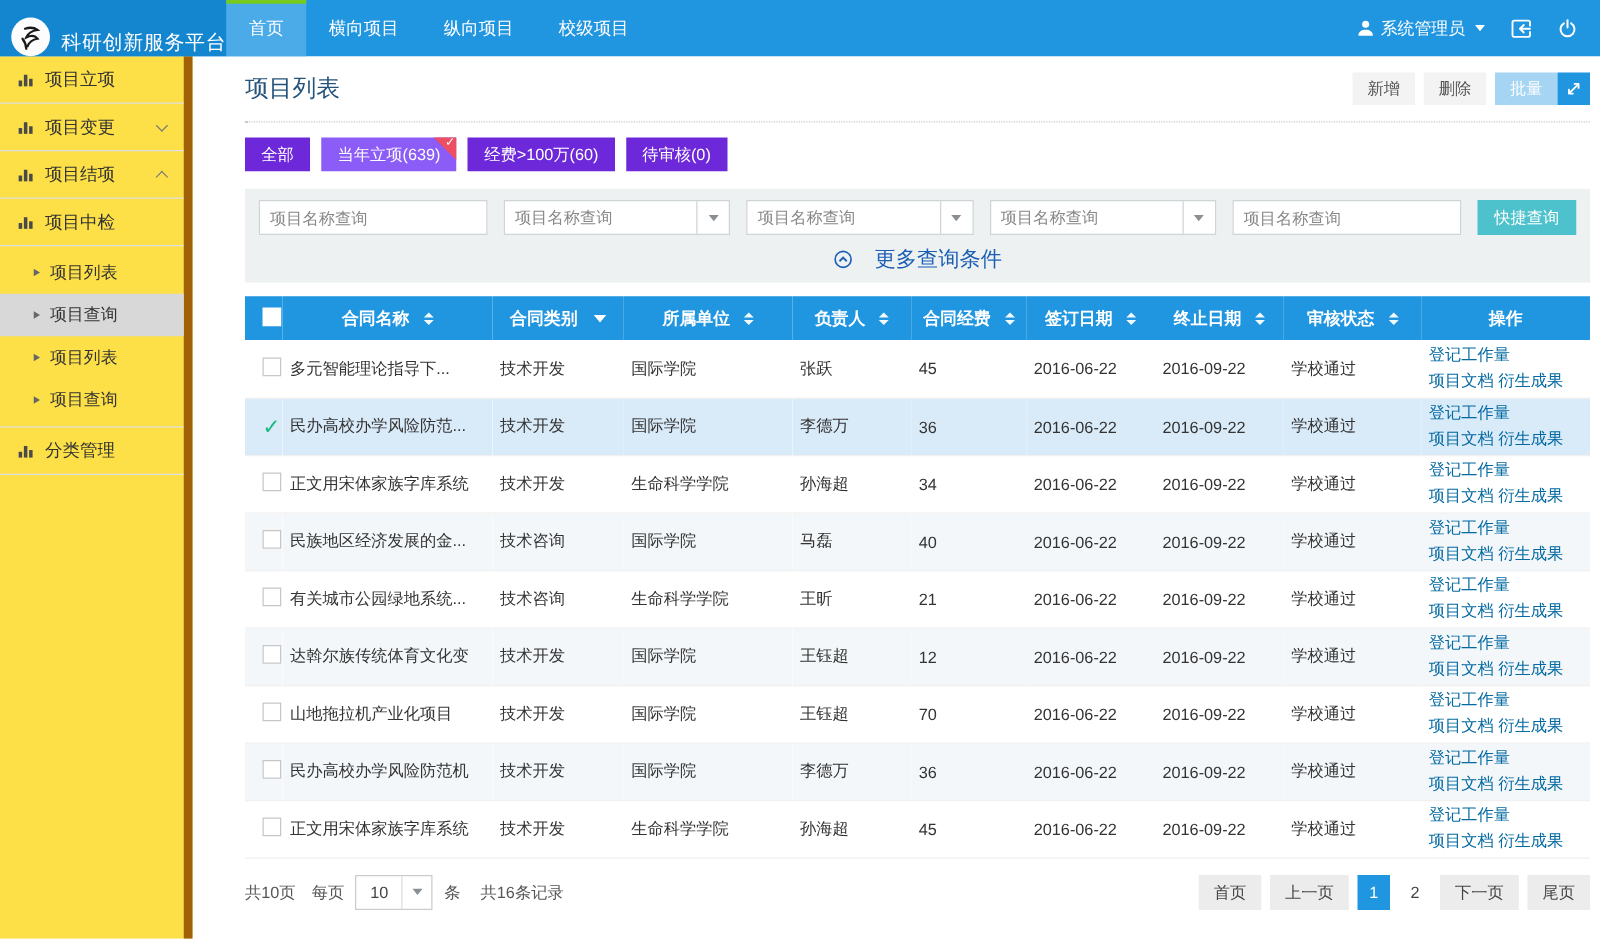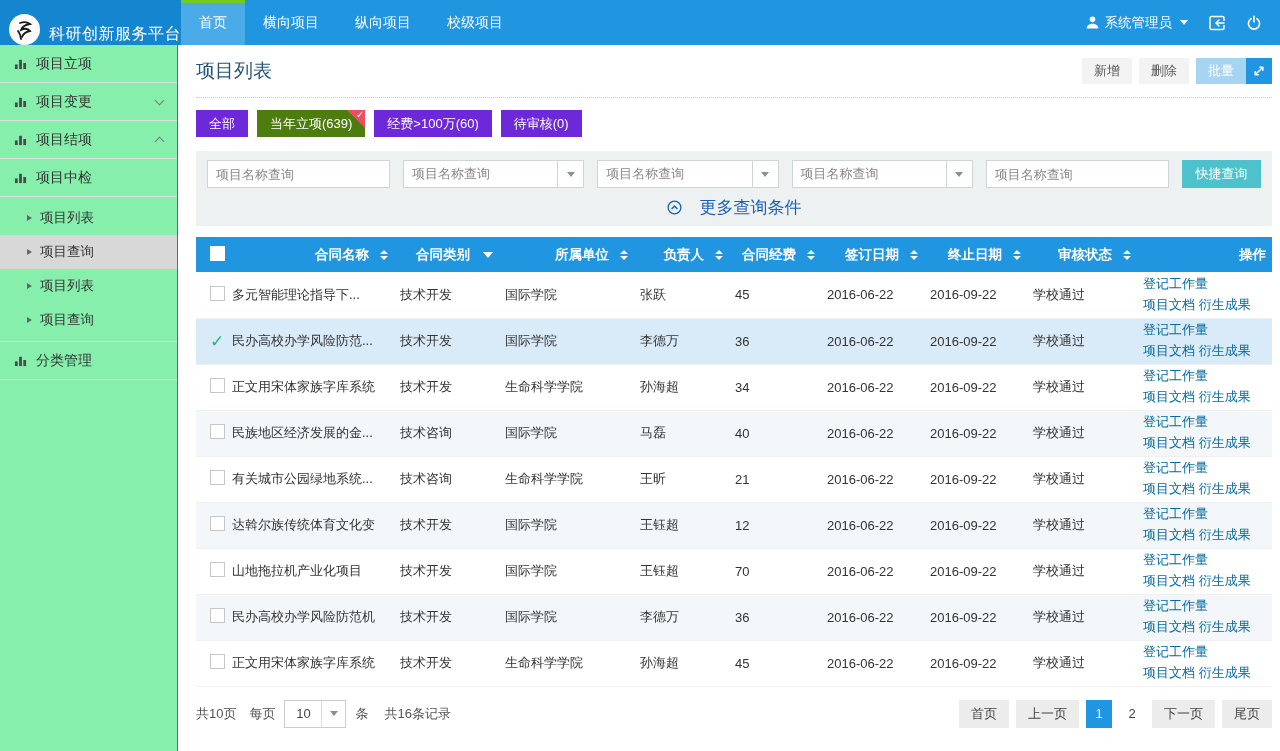--- a/index.html
+++ b/index.html
@@ -14,21 +14,21 @@
   .topnav{display:flex;align-items:stretch}
   .nav-item{padding:0 18px;display:flex;align-items:center;color:#fff;font-size:14px;cursor:pointer;position:relative;white-space:nowrap}
   .nav-item.active{background:#4babe9}
   .nav-item.active::before{content:"";position:absolute;top:0;left:0;right:0;height:3px;background:#76c91d}
   .topbar-right{margin-left:auto;display:flex;align-items:center;gap:20px;padding-right:18px}
   .user-menu{display:flex;align-items:center;gap:5px;color:#fff;font-size:13.5px;cursor:pointer}
   .caret-dn{width:0;height:0;border-left:4.5px solid transparent;border-right:4.5px solid transparent;border-top:5px solid #fff;margin-left:3px}
   .tb-ico{display:flex;align-items:center;cursor:pointer}
 
   
-  .sidebar{position:absolute;top:45px;left:0;bottom:0;width:178px;background:#86efac;border-right:1px solid #a16207}
+  .sidebar{position:absolute;top:45px;left:0;bottom:0;width:154px;background:#fde047;border-right:7px solid #a16207}
   .side-item{display:flex;align-items:center;color:#333;cursor:pointer}
   .side-item.lvl1{height:38px;padding:0 14px;border-bottom:1px solid #e0e0e0;font-size:14px;gap:9px}
   .side-item.lvl2{height:34px;padding:0 14px 0 27px;font-size:13.5px;gap:8px}
   .side-item.lvl2.selected{background:#d8d8d8}
   .subgroup{border-bottom:1px solid #e0e0e0;padding:4px 0}
   .chev{width:7px;height:7px;border-right:1.5px solid #7a7a7a;border-bottom:1.5px solid #7a7a7a;margin-left:auto}
   .chev.down{transform:rotate(45deg);margin-top:-3px}
   .chev.up{transform:rotate(-135deg);margin-top:4px}
   .tri{width:0;height:0;border-left:5px solid #666;border-top:3.5px solid transparent;border-bottom:3.5px solid transparent}
 
@@ -37,40 +37,40 @@
   .page-head{display:flex;justify-content:space-between;align-items:center;padding:13px 0 13px;border-bottom:1px dotted #c9c9c9}
   .page-title{font-size:19px;color:#25537a;font-weight:500}
   .toolbar{display:flex;align-items:center}
   .tb-btn{height:26px;padding:0 12px;font-size:13px;color:#555;background:#f3f3f3;border:none;margin-left:7px;cursor:pointer;font-family:inherit}
   .tb-btn.batch{background:#a6d4f3;color:#fff}
   .icon-btn{height:26px;width:26px;background:#2095e0;border:none;display:flex;align-items:center;justify-content:center;cursor:pointer}
 
   
   .tabs{display:flex;gap:9px;margin-top:12px}
   .ftab{height:27px;padding:0 13px;background:#6d28d9;color:#fff;font-size:13px;display:flex;align-items:center;position:relative;cursor:pointer;white-space:nowrap}
-  .ftab.selected{background:#4d7c0f}
+  .ftab.selected{background:#8b5cf6}
   .ftab.selected::after{content:"";position:absolute;top:0;right:0;border-left:18px solid transparent;border-top:18px solid #ee4e61}
   .corner-check{position:absolute;top:-1px;right:1px;color:#fff;font-size:10px;z-index:2;font-weight:bold}
 
   
   .search-panel{margin-top:14px;background:#eef1f2;padding:9px 11px 7px}
   .sfields{display:flex;gap:13px;align-items:center}
   .stext{width:183px;height:28px;border:1px solid #cfd4d7;padding:0 8px;font-size:13px;color:#666;background:#fff;font-family:inherit}
   .stext::placeholder{color:#888;opacity:1}
   .sselect{width:183px;height:28px;background:#fff;border:1px solid #cfd4d7;display:flex;align-items:stretch;cursor:pointer}
   .sselect .val{flex:1;display:flex;align-items:center;padding:0 8px;font-size:13px;color:#888}
   .sselect .arrow-box{width:26px;border-left:1px solid #cfd4d7;display:flex;align-items:center;justify-content:center}
   .arrow-dn-sm{width:0;height:0;border-left:4px solid transparent;border-right:4px solid transparent;border-top:5px solid #8a8f94}
   .quick-btn{margin-left:auto;width:80px;height:28px;background:#4ec2cc;color:#fff;border:none;font-size:13px;cursor:pointer;font-family:Liberation Mono, monospace}
   .more-row{display:flex;justify-content:center;margin-top:8px}
   .more-link{display:flex;align-items:center;gap:18px;color:#1b5fb5;font-size:17px;text-decoration:none;cursor:pointer}
 
   
   table.grid{width:100%;border-collapse:collapse;margin-top:11px;table-layout:fixed}
-  .grid thead th{background:#2095e0;color:#fff;font-size:13.5px;font-weight:bold;height:35px;text-align:right;padding:0 6px;white-space:nowrap}
+  .grid thead th{background:#2095e0;color:#fff;font-size:13.5px;font-weight:bold;height:35px;text-align:center;padding:0 6px;white-space:nowrap}
   .grid thead th:first-child{padding-left:14px}
   .grid tbody td{height:46px;font-size:13px;color:#333;padding:0 6px;border-bottom:1px solid #f0f0f0;white-space:nowrap;overflow:hidden}
   .grid tbody td:first-child{padding-left:14px}
   .grid tr.striped{background:#f3f7fa}
   .grid tr.selected{background:#d9eaf8}
   .th-flex{display:inline-flex;align-items:center}
   .sorters{display:inline-flex;flex-direction:column;gap:2px;margin-left:11px;vertical-align:middle}
   .t-up{width:0;height:0;border-left:4px solid transparent;border-right:4px solid transparent;border-bottom:4px solid rgba(255,255,255,.95)}
   .t-dn{width:0;height:0;border-left:4px solid transparent;border-right:4px solid transparent;border-top:4px solid rgba(255,255,255,.95)}
   .filter-tri{width:0;height:0;border-left:5px solid transparent;border-right:5px solid transparent;border-top:6px solid #fff;margin-left:13px;display:inline-block;vertical-align:middle}

